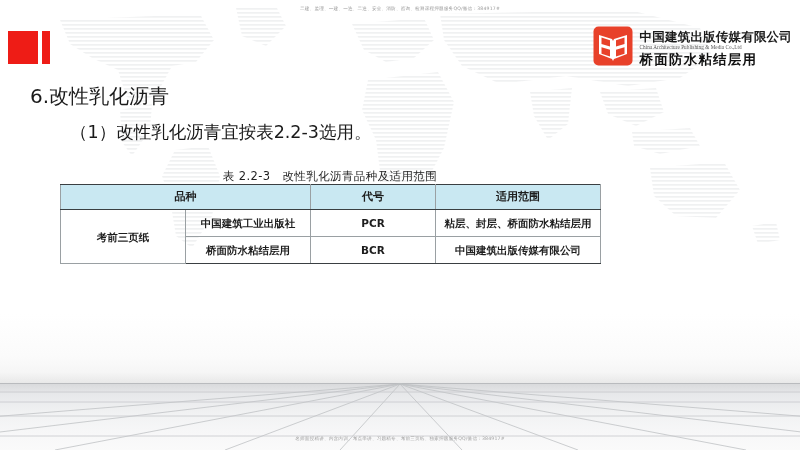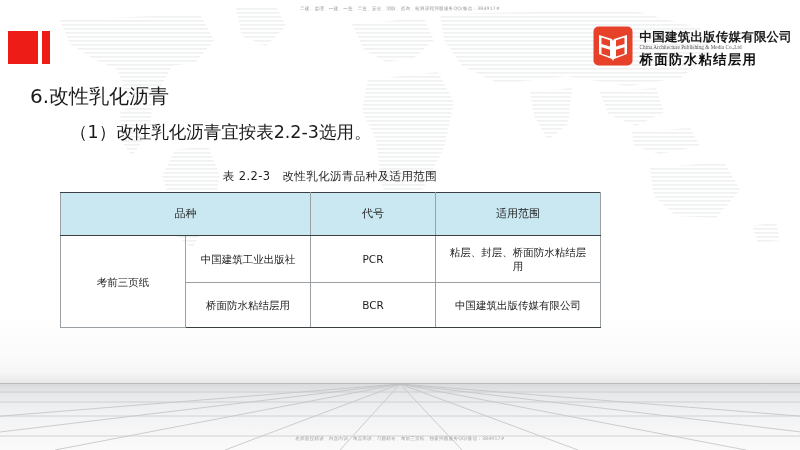--- a/index.html
+++ b/index.html
@@ -166,38 +166,38 @@
     left: 60px; top: 168px;
     width: 540px;
   }
   .table-caption {
     text-align: center;
     font-size: 11.5px;
     line-height: 16px;
     color: #1f1f1f;
     letter-spacing: .4px;
     font-family: "DejaVu Sans", sans-serif;
-    margin-bottom: 8px;
+    margin-bottom: 0;
   }
   table.spec {
     width: 540px;
     border-collapse: collapse;
     table-layout: fixed;
     font-family: "DejaVu Sans", sans-serif;
   }
   table.spec th,
   table.spec td {
     border: 1px solid #9aa0a3;
     text-align: center;
     vertical-align: middle;
-    font-weight: normal;
+    font-weight: bold;
     color: #1d1d1d;
     font-size: 10.5px;
     line-height: 14px;
-    padding: 9px;
+    padding: 0;
     height: 26px;
   }
   table.spec thead th {
     background: #c9e8f2;
     height: 24px;
     font-size: 11px;
     border-top: 1.6px solid #3a3f42;
     border-bottom: 1.6px solid #3a3f42;
   }
   table.spec tbody tr:last-child td {

